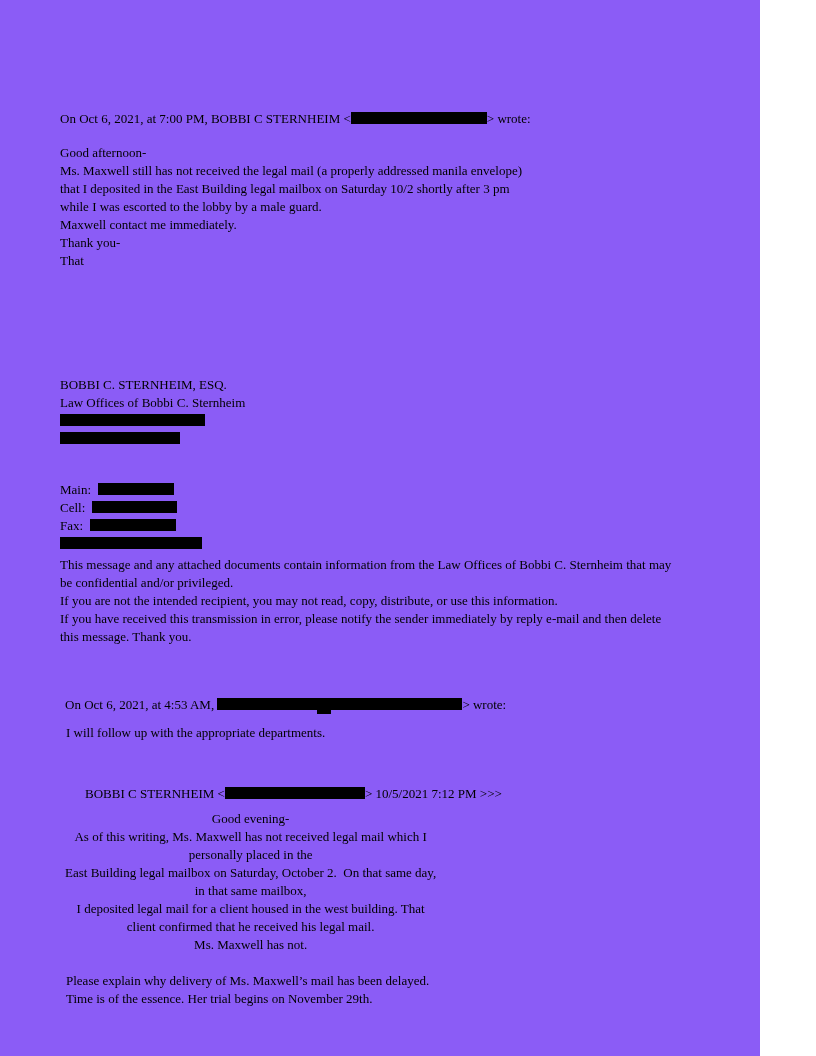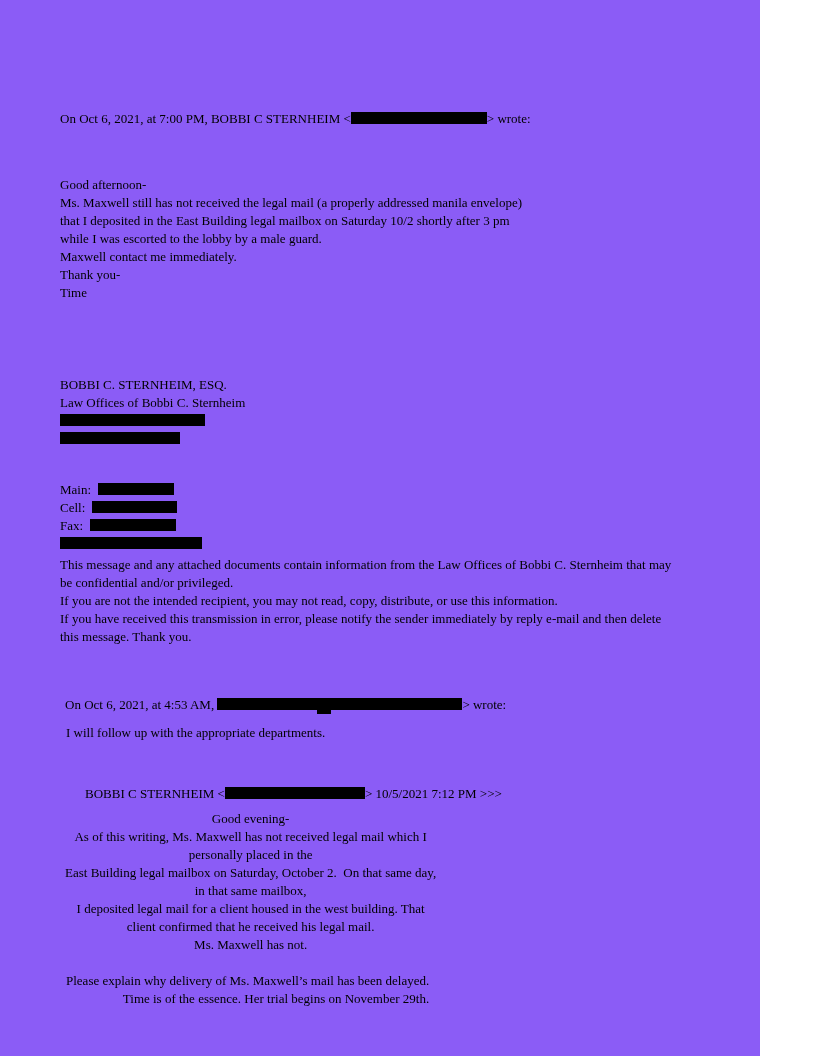--- a/index.html
+++ b/index.html
@@ -48,28 +48,28 @@
 </style>
 </head>
 <body>
 
 <div class="page">
 
   <div class="block" style="top:110px; left:60px;">
     <div class="line"><span>On Oct 6, 2021, at 7:00 PM, BOBBI C STERNHEIM &lt;</span><span class="redact" style="width:136px;"></span><span>&gt; wrote:</span></div>
   </div>
 
-  <div class="block" style="top:144px; left:60px;margin-top:32px;">
+  <div class="block" style="top:144px; left:60px;">
     <div class="line">Good afternoon-</div>
     <div class="line">Ms. Maxwell still has not received the legal mail (a properly addressed manila envelope)</div>
     <div class="line">that I deposited in the East Building legal mailbox on Saturday 10/2 shortly after 3 pm</div>
     <div class="line">while I was escorted to the lobby by a male guard.</div>
     <div class="line">Maxwell contact me immediately.</div>
     <div class="line">Thank you-</div>
-    <div class="line">Time</div>
+    <div class="line">That</div>
   </div>
 
 
   <div class="block" style="top:376px; left:60px;">
     <div class="line">BOBBI C. STERNHEIM, ESQ.</div>
     <div class="line">Law Offices of Bobbi C. Sternheim</div>
     <div class="line"><span class="redact" style="width:145px;"></span></div>
     <div class="line"><span class="redact" style="width:120px;"></span></div>
   </div>
 
@@ -104,18 +104,18 @@
     <div class="line">Good evening-</div>
     <div class="line">As of this writing, Ms. Maxwell has not received legal mail which I</div>
     <div class="line">personally placed in the</div>
     <div class="line">East Building legal mailbox on Saturday, October 2.  On that same day,</div>
     <div class="line">in that same mailbox,</div>
     <div class="line">I deposited legal mail for a client housed in the west building. That</div>
     <div class="line">client confirmed that he received his legal mail.</div>
     <div class="line">Ms. Maxwell has not.</div>
   </div>
 
-  <div class="block" style="top:972px; left:66px;text-align:right;">
+  <div class="block" style="top:972px; left:66px;">
     <div class="line">Please explain why delivery of Ms. Maxwell’s mail has been delayed.</div>
     <div class="line">Time is of the essence. Her trial begins on November 29th.</div>
   </div>
 
 </div>
 
 </body></html>

